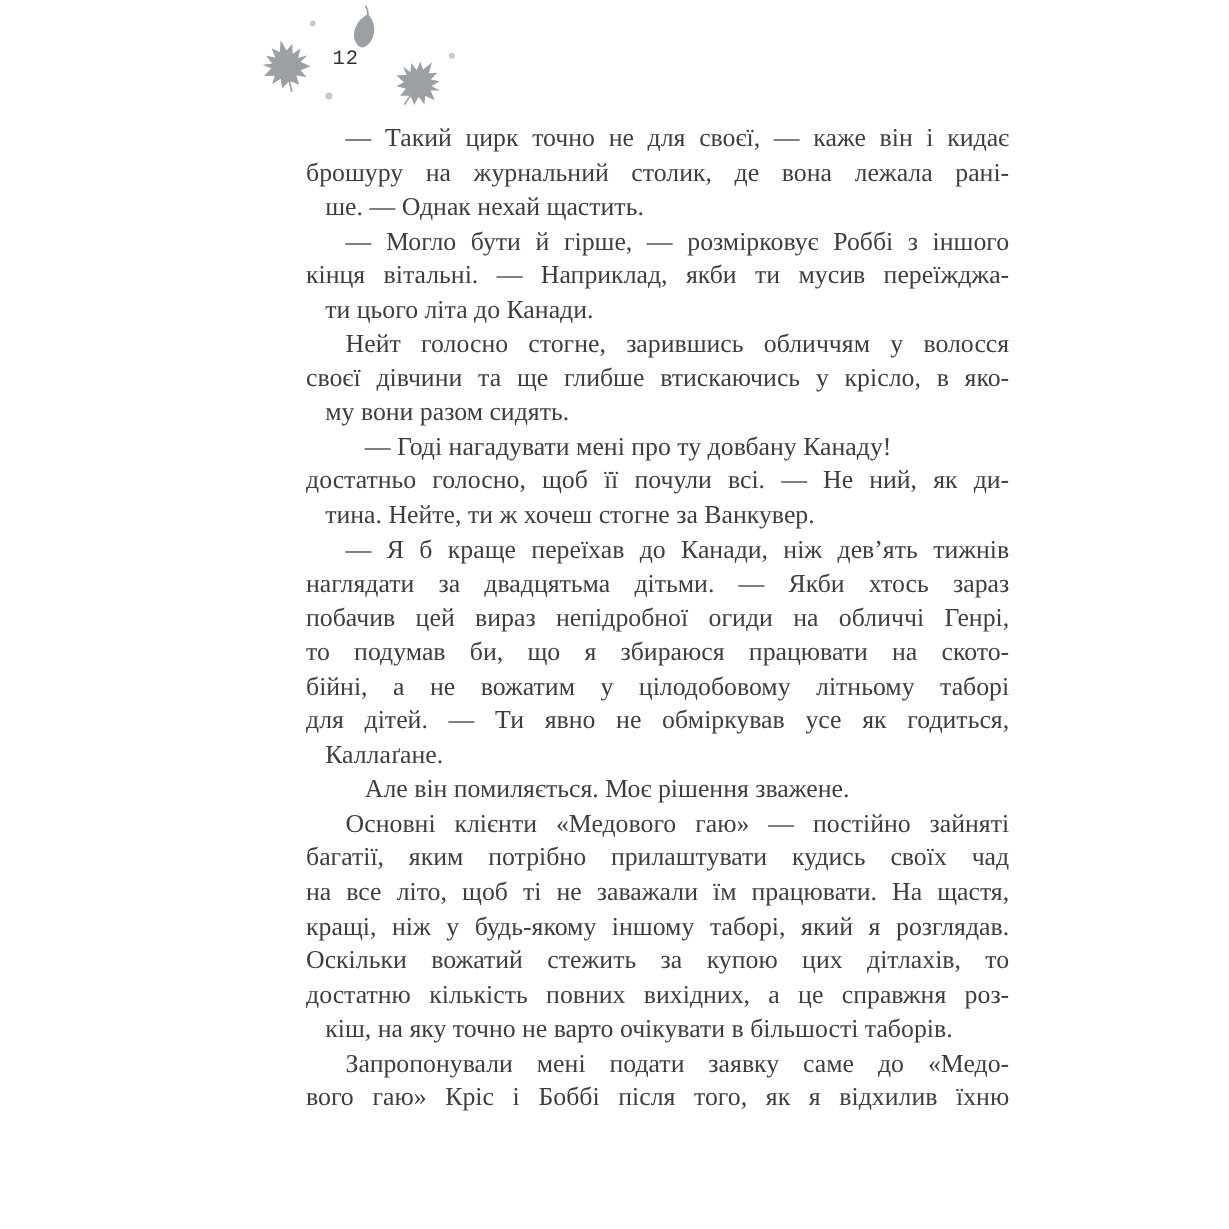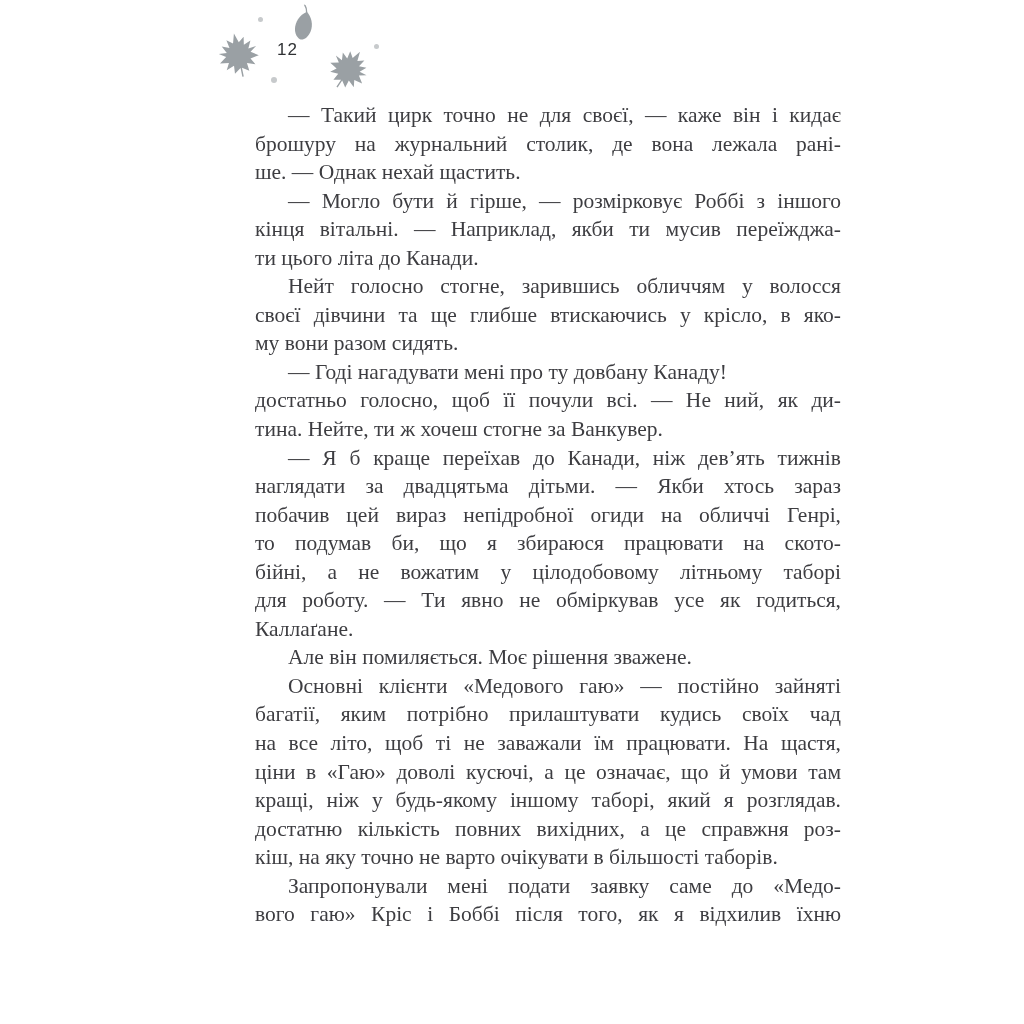--- a/index.html
+++ b/index.html
@@ -15,38 +15,38 @@
   .dot{position:absolute;border-radius:50%;background:#c7cacc;}
   .dot1{left:258px;top:17px;width:5px;height:5px;}
   .dot2{left:374px;top:44px;width:5px;height:5px;}
   .dot3{left:271px;top:77px;width:6px;height:6px;}
   .leaf{position:absolute;}
   .teardrop{left:288px;top:5px;width:32px;height:36px;transform:rotate(14deg);}
   .maple1{left:215px;top:31px;width:47px;height:48px;transform:rotate(-12deg);}
   .maple2{left:326px;top:47px;width:45px;height:45px;transform:rotate(33deg);}
   .page-number{
     position:absolute;left:277px;top:40px;
-    font-family:Liberation Sans, sans-serif;
+    font-family:Liberation Mono, monospace;
     font-size:17px;color:#2f3134;letter-spacing:1px;
   }
   
   .text-block{
     position:absolute;left:255px;top:101px;width:586px;
   }
   .line{
     font-size:21.5px;
     line-height:28.55px;
     color:#3d3d41;
     text-align:justify;
     text-align-last:justify;
     text-justify:inter-word;
     white-space:nowrap;
   }
   .line.pfirst{text-indent:33px;}
-  .line.plast{text-align-last:left;white-space:normal;}
+  .line.plast{text-align-last:left;white-space:normal;margin-left:16px;}
 </style>
 </head>
 <body>
 
 <div class="page">
 
   <svg width="0" height="0" style="position:absolute">
     <defs>
       <path id="maple-path" d="M31 62 L31 50 L22 56 L23 45 L12 49 L17 40 L5 38 L15 31 L6 25 L17 26 L12 16 L22 20 L20 9 L28 15 L32 2 L36 15 L44 9 L42 20 L52 16 L47 26 L58 25 L49 31 L59 38 L47 40 L52 49 L41 45 L42 56 L33 50 L33 62 Z"></path>
       <g id="teardrop-g">
@@ -94,32 +94,32 @@
       <div class="para">
         <div class="line">достатньо голосно, щоб її почули всі. — Не ний, як ди-</div>
         <div class="line plast">тина. Нейте, ти ж хочеш стогне за Ванкувер.</div>
       </div>
       <div class="para">
         <div class="line pfirst">— Я б краще переїхав до Канади, ніж дев’ять тижнів</div>
         <div class="line">наглядати за двадцятьма дітьми. — Якби хтось зараз</div>
         <div class="line">побачив цей вираз непідробної огиди на обличчі Генрі,</div>
         <div class="line">то подумав би, що я збираюся працювати на ското-</div>
         <div class="line">бійні, а не вожатим у цілодобовому літньому таборі</div>
-        <div class="line">для роботу. — Ти явно не обміркував усе як годиться,</div>
+        <div class="line">для дітей. — Ти явно не обміркував усе як годиться,</div>
         <div class="line plast">Каллаґане.</div>
       </div>
       <div class="para">
         <div class="line pfirst plast">Але він помиляється. Моє рішення зважене.</div>
       </div>
       <div class="para">
         <div class="line pfirst">Основні клієнти «Медового гаю» — постійно зайняті</div>
         <div class="line">багатії, яким потрібно прилаштувати кудись своїх чад</div>
         <div class="line">на все літо, щоб ті не заважали їм працювати. На щастя,</div>
-        <div class="line">ціни в «Гаю» доволі кусючі, а це означає, що й умови там</div>
         <div class="line">кращі, ніж у будь-якому іншому таборі, який я розглядав.</div>
+        <div class="line">Оскільки вожатий стежить за купою цих дітлахів, то</div>
         <div class="line">достатню кількість повних вихідних, а це справжня роз-</div>
         <div class="line plast">кіш, на яку точно не варто очікувати в більшості таборів.</div>
       </div>
       <div class="para">
         <div class="line pfirst">Запропонували мені подати заявку саме до «Медо-</div>
         <div class="line">вого гаю» Кріс і Боббі після того, як я відхилив їхню</div>
       </div>
     </main>
 
 </div>

